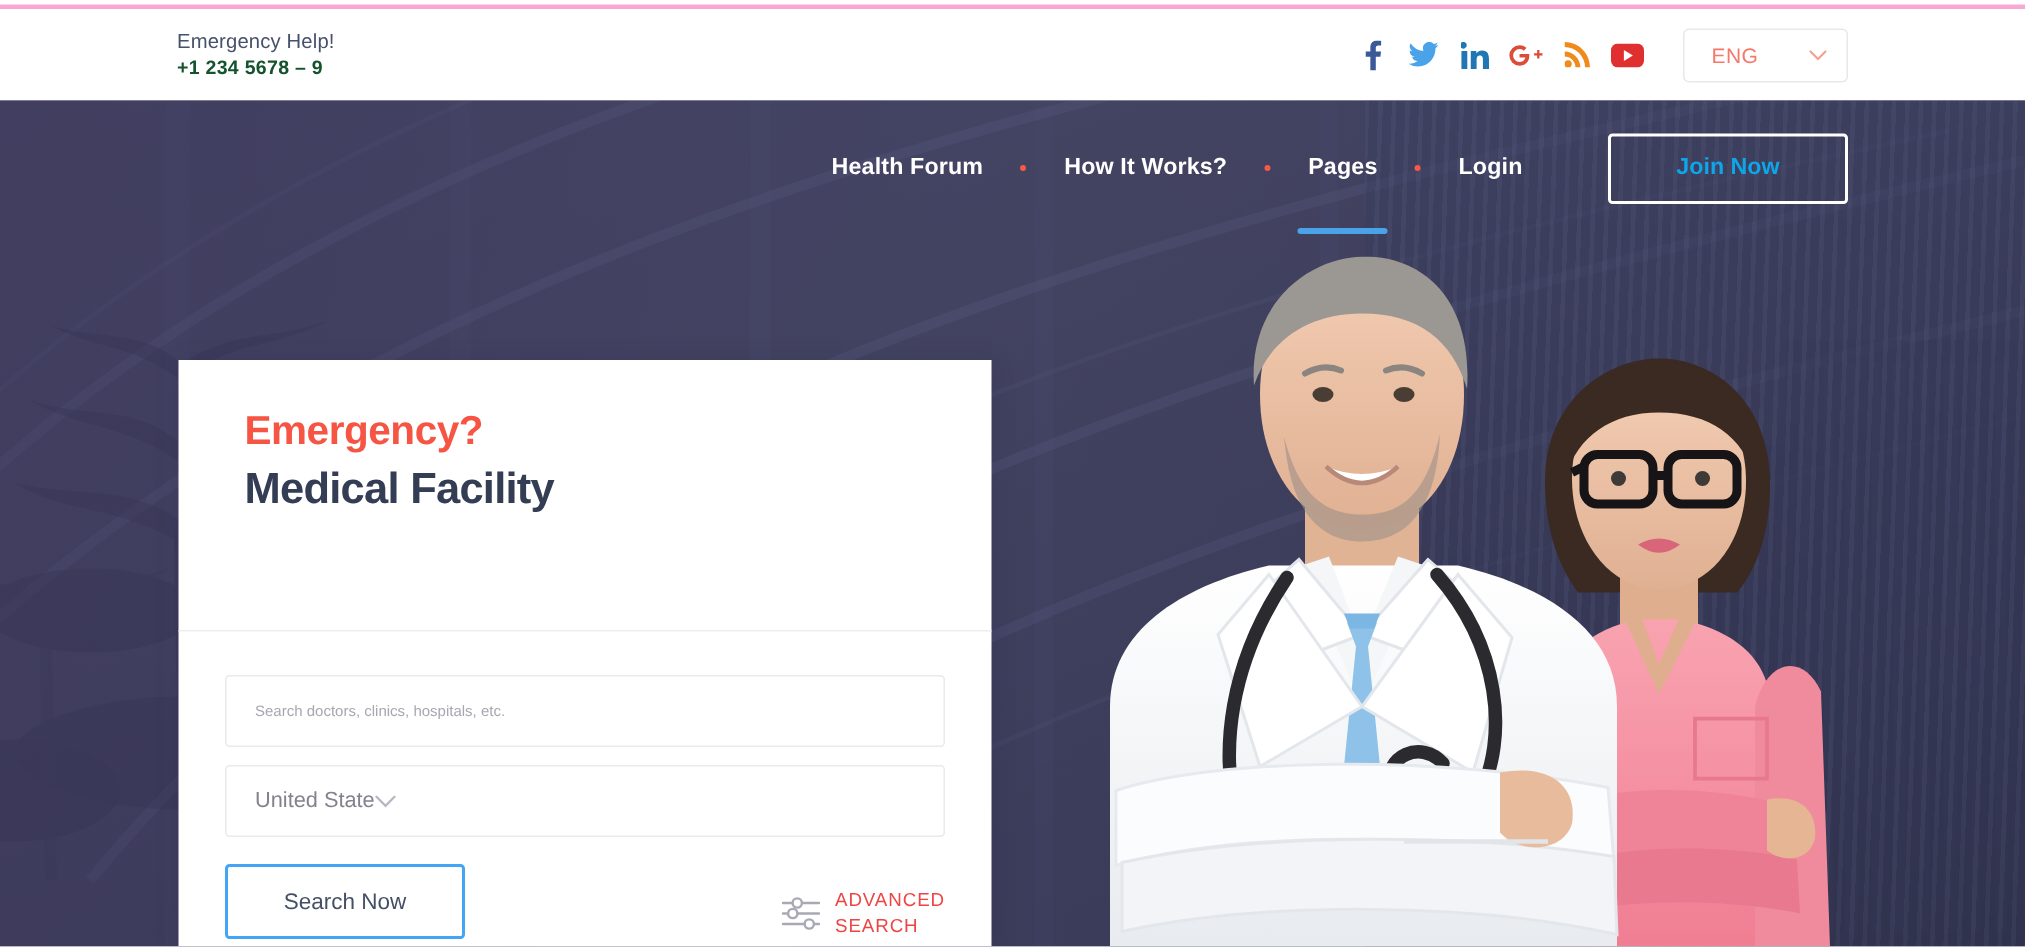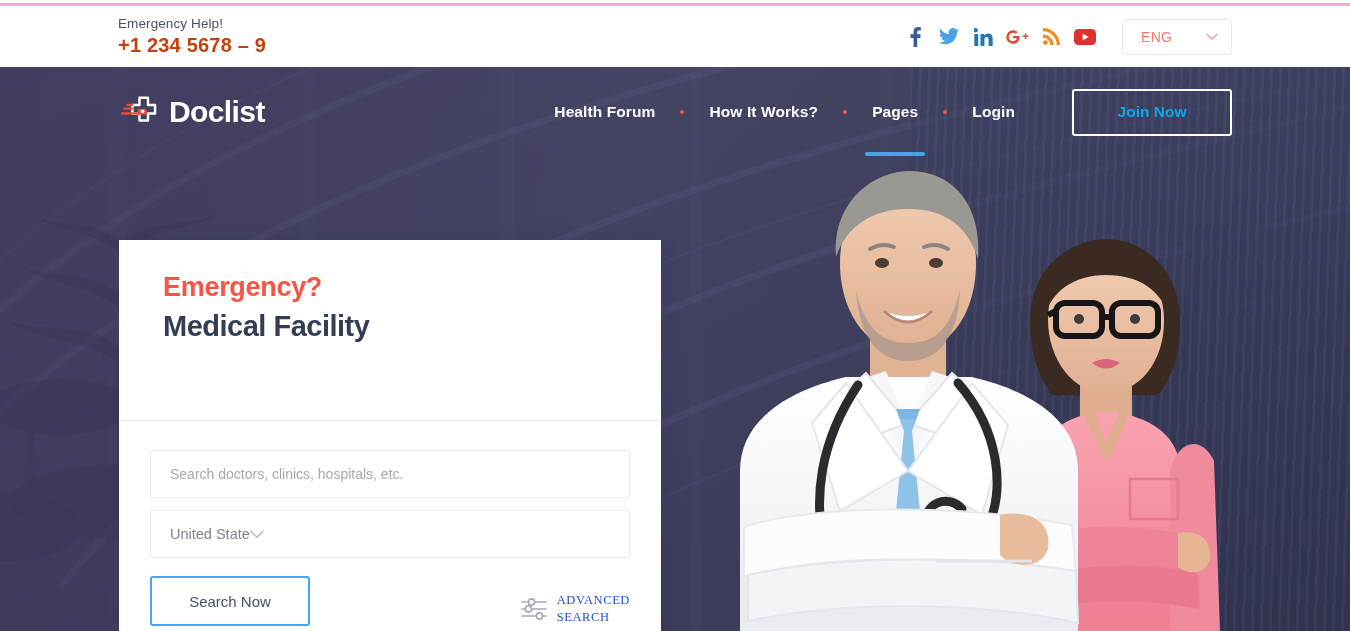--- a/index.html
+++ b/index.html
@@ -18,21 +18,21 @@
     background: #ffffff;
     border-top: 3px solid #f9a8d4;
     display: flex; align-items: center; justify-content: space-between;
     padding: 0 118px 0 118px;
   }
   .emergency-block { line-height: 1.15; }
   .emergency-label {
     font-size: 13.5px; color: #47516b; letter-spacing: .1px; font-weight: 400;
   }
   .emergency-phone {
-    font-size: 20px; font-weight: 700; color: #c2410c; letter-spacing: .2px; margin-top: 2px;
+    font-size: 13px; font-weight: 700; color: #14532d; letter-spacing: .2px; margin-top: 2px;
   }
 
   .topbar-right { display: flex; align-items: center; gap: 0; }
   .socials { display: flex; align-items: center; gap: 0; margin-right: 20px; }
   .soc {
     width: 34px; height: 30px; display: flex; align-items: center; justify-content: center;
     cursor: pointer;
   }
   .soc svg { display: block; }
 
@@ -138,42 +138,42 @@
   .card-body { padding: 29px 31px 0 31px; }
   .field {
     width: 480px; height: 48px;
     border: 1px solid #e9e9ee; border-radius: 3px; background: #fff;
     display: flex; align-items: center; padding: 0 19px;
     font-size: 14.5px; color: #9a9aa6;
     margin-bottom: 12px;
   }
   .field input {
     border: 0; outline: 0; width: 100%; height: 100%;
-    font-family: "Liberation Sans", sans-serif; font-size: 14px; color: #0369a1;
+    font-family: "Liberation Sans", sans-serif; font-size: 10px; color: #0369a1;
     background: transparent;
   }
   .field input::placeholder { color: #a7a7b2; }
   .select-field { cursor: pointer; color: #83838f; }
   .select-chev { width: 14px; height: 9px; flex: 0 0 auto; }
 
   .card-actions {
     display: flex; align-items: flex-end; margin-top: 18px;
   }
   .search-btn {
     width: 160px; height: 50px;
     border: 2px solid #42a5f5; border-radius: 3px; background: #fff;
     display: flex; align-items: center; justify-content: center;
     font-size: 15px; color: #454f66; cursor: pointer;
   }
   .adv {
     margin-left: auto; display: flex; align-items: center; gap: 10px; cursor: pointer;
   }
   .adv-icon { width: 26px; height: 24px; flex: 0 0 auto; }
   .adv-text {
-    font-size: 12.5px; color: #1d4ed8; letter-spacing: .6px; line-height: 1.35; font-family: Liberation Serif, serif;
+    font-size: 12.5px; color: #ef4444; letter-spacing: .6px; line-height: 1.35;
   }
   .adv-text span { display: block; }
 </style>
 </head>
 <body>
 
 <div class="page">
 
   <div class="topbar">
 
@@ -316,33 +316,20 @@
         <path d="M260 480 L256 320 L264 320 L268 480z"></path>
         <path d="M262 325 C 232 305, 212 310, 192 294 C 220 306, 240 300, 262 316z"></path>
         <path d="M262 325 C 292 303, 318 308, 340 292 C 314 306, 290 300, 264 316z"></path>
       </g>
     </svg>
 
     <div class="bg-tint"></div>
 
     <div class="nav">
 
-      <div class="logo">
-        <svg class="logo-mark" viewBox="0 0 44 36">
-          <path d="M22.5 3 h9 v7.5 h7.5 v9 h-7.5 v7.5 h-9 v-7.5 H15 v-9 h7.5 z" fill="none" stroke="#ffffff" stroke-width="2.6" stroke-linejoin="round"></path>
-          <path d="M20.5 14.5 h6.5 a3.4 3.4 0 1 1 0 6.8 h-6.5 z" fill="#f0483a"></path>
-          <circle cx="25.8" cy="17.3" r="1.9" fill="#ffffff"></circle>
-          <g stroke="#f0483a" stroke-width="2.3" stroke-linecap="round">
-            <line x1="4" y1="19.5" x2="20" y2="19.5"></line>
-            <line x1="6.5" y1="14.5" x2="15" y2="14.5"></line>
-            <line x1="9.5" y1="10.5" x2="15" y2="10.5"></line>
-          </g>
-        </svg>
-        <span class="logo-text">Doclist</span>
-      </div>
 
       <div class="menu">
         <div class="menu-item">Health Forum</div>
         <div class="menu-dot"></div>
         <div class="menu-item">How It Works?</div>
         <div class="menu-dot"></div>
         <div class="menu-item active">Pages</div>
         <div class="menu-dot"></div>
         <div class="menu-item">Login</div>
         <div class="join-btn">Join Now</div>

